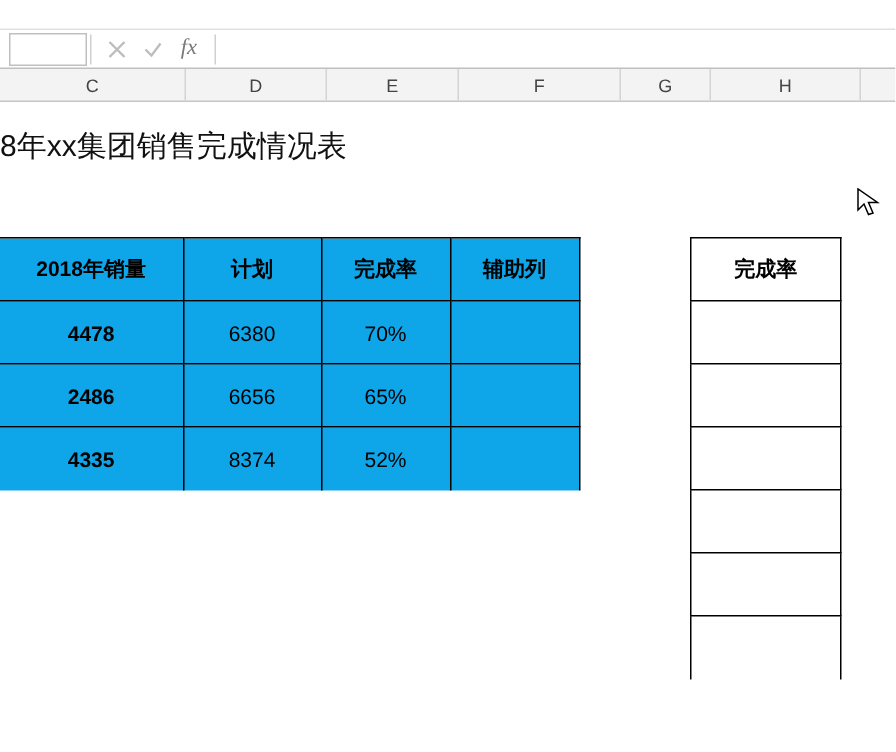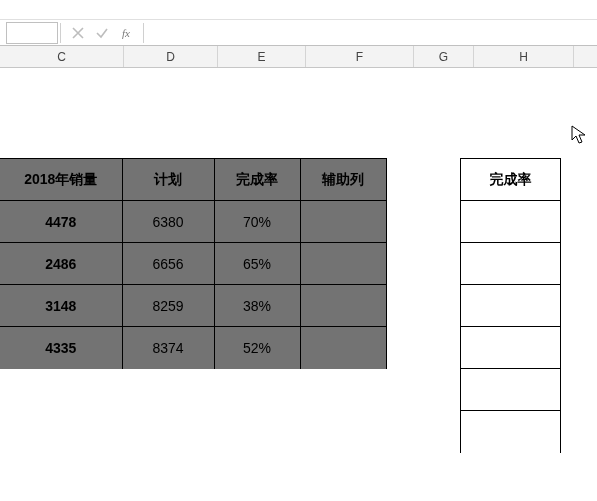--- a/index.html
+++ b/index.html
@@ -10,21 +10,21 @@
     border-bottom: 1px solid #c0c0c0; background: #fff;
   }
   .name-box {
     width: 52px; height: 22px; margin-left: 6px; border: 1px solid #c0c0c0;
     display: flex; align-items: center; padding: 0 4px; font-size: 12px;
     background: #fff;
   }
   .fb-icons { display: flex; align-items: center; gap: 10px; margin: 0 8px; }
   .fb-icon { width: 14px; height: 14px; display: flex; align-items: center; justify-content: center; color: #bdbdbd; }
   .fb-icon svg { width: 14px; height: 14px; }
-  .fx-icon { color: #7a7a7a; font-style: italic; font-family: "Times New Roman", serif; font-size: 11px; }
+  .fx-icon { color: #7a7a7a; font-style: italic; font-family: "Times New Roman", serif; font-size: 15px; }
   .fb-divider { width: 1px; height: 20px; background: #d0d0d0; margin: 0 2px; }
   .formula-input {
     flex: 1; height: 22px; border: none; outline: none; font-size: 12px; padding: 0 4px;
   }
   .col-headers {
     height: 22px; display: flex; border-bottom: 1px solid #c6c6c6; background: #f3f3f3;
   }
   .col-h {
     border-right: 1px solid #d4d4d4; display: flex; align-items: center;
     justify-content: center; font-size: 12px; color: #444;
@@ -32,21 +32,21 @@
   .sheet { position: relative; width: 597px; height: 433px; background: #fff; }
   .title {
     position: absolute; left: 0; top: 16px; font-size: 20px; font-weight: 400;
     color: #111;
   }
   .main-table {
     position: absolute; left: 0; top: 90px; border-collapse: collapse;
   }
   .main-table th, .main-table td {
     border: 1.5px solid #000; text-align: center; vertical-align: middle;
-    height: 42px; font-size: 14px; background: #737373;
+    height: 42px; font-size: 14px; background: #0ea5e9;
   }
   .main-table th { font-weight: 700; }
   .main-table td.bold { font-weight: 700; margin-top: 47px; }
   .c-sales { width: 122px; }
   .c-plan  { width: 92px; margin-left: 36px; }
   .c-rate  { width: 86px; }
   .c-aux   { width: 86px; }
   .main-table tr:first-child th,
   .main-table tr:first-child td { border-top-width: 1.5px; }
   .main-table td, .main-table th { border-left-width: 1.5px; border-right-width: 1.5px; }
@@ -109,45 +109,40 @@
     </div>
   <div class="col-h" style="width:60px">
       <span>G</span>
     </div>
   <div class="col-h" style="width:100px">
       <span>H</span>
     </div>
 </div>
 
 <div class="sheet">
+  <div class="title">8年xx集团销售完成情况表</div>
 
   <table class="main-table">
     <tbody>
         <tr>
       <th class="c-sales"><span>2018年销量</span></th>
       <th class="c-plan"><span>计划</span></th>
       <th class="c-rate"><span>完成率</span></th>
       <th class="c-aux"><span>辅助列</span></th>
     </tr>
     <tr>
       <td class="c-sales bold"><span>4478</span></td>
       <td class="c-plan"><span>6380</span></td>
       <td class="c-rate"><span>70%</span></td>
       <td class="c-aux"><span></span></td>
     </tr>
     <tr>
       <td class="c-sales bold"><span>2486</span></td>
       <td class="c-plan"><span>6656</span></td>
       <td class="c-rate"><span>65%</span></td>
-      <td class="c-aux"><span></span></td>
-    </tr>
-    <tr>
-      <td class="c-sales bold"><span>3148</span></td>
-      <td class="c-plan"><span>8259</span></td>
-      <td class="c-rate"><span>38%</span></td>
       <td class="c-aux"><span></span></td>
     </tr>
     <tr>
       <td class="c-sales bold"><span>4335</span></td>
       <td class="c-plan"><span>8374</span></td>
       <td class="c-rate"><span>52%</span></td>
       <td class="c-aux"><span></span></td>
     </tr>
   </tbody>
     </table>

